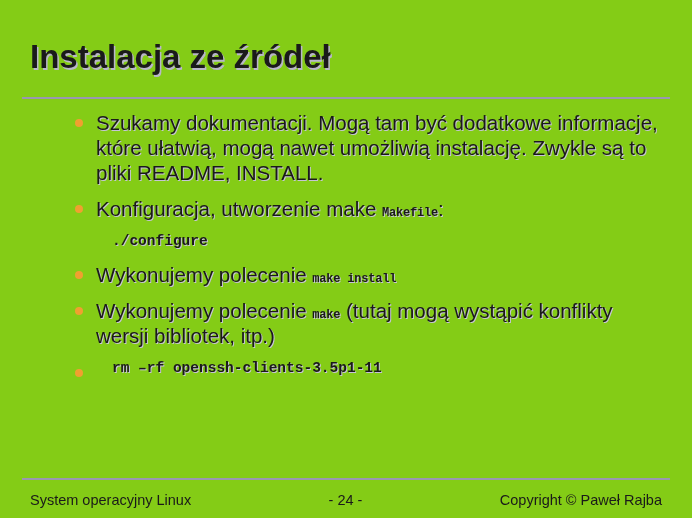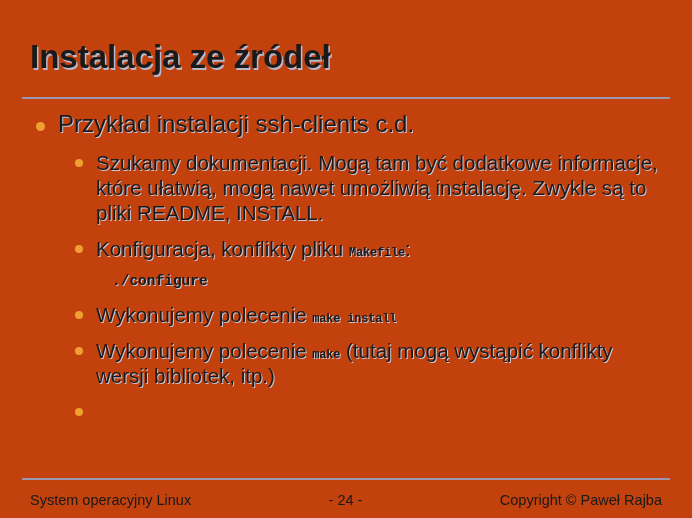--- a/index.html
+++ b/index.html
@@ -11,21 +11,21 @@
     height: 518px;
     background: #eceafa;
     font-family: "Liberation Sans", sans-serif;
     overflow: hidden;
   }
   .slide {
     position: relative;
     width: 692px;
     height: 518px;
     box-sizing: border-box;
-    background: #c2410c;
+    background: #84cc16;
   }
   .title {
     position: absolute;
     left: 30px;
     top: 38px;
     font-size: 33px;
     font-weight: bold;
     color: #1a1a1a;
     letter-spacing: 0px;
     text-shadow: 1.5px 1.5px 0px #b9b7c9;
@@ -125,50 +125,47 @@
 </head>
 <body>
 
 <div class="slide">
 
   <div class="title">Instalacja ze źródeł</div>
   <div class="title-rule"></div>
 
   <div class="content">
 
-    <div class="l1">
-      <span class="bullet"></span>
-      <span>Przykład instalacji ssh-clients c.d.</span>
-    </div>
 
     <div class="sub">
 
       <div class="l2">
         <span class="bullet"></span>
         <span>Szukamy dokumentacji. Mogą tam być dodatkowe informacje, które ułatwią, mogą nawet umożliwią instalację. Zwykle są to pliki README, INSTALL.</span>
       </div>
 
       <div class="l2">
         <span class="bullet"></span>
-        <span>Konfiguracja, konflikty pliku </span><span class="mono">Makefile</span><span>:</span>
+        <span>Konfiguracja, utworzenie make </span><span class="mono">Makefile</span><span>:</span>
         <div class="code-line">./configure</div>
       </div>
 
       <div class="l2">
         <span class="bullet"></span>
         <span>Wykonujemy polecenie </span><span class="mono">make install</span>
       </div>
 
       <div class="l2">
         <span class="bullet"></span>
         <span>Wykonujemy polecenie </span><span class="mono">make</span><span> (tutaj mogą wystąpić konflikty wersji bibliotek, itp.)</span>
       </div>
 
       <div class="l2">
         <span class="bullet"></span>
+        <div class="code-line">rm –rf openssh-clients-3.5p1-11</div>
       </div>
 
     </div>
   </div>
 
   <div class="footer-rule"></div>
   <div class="footer">
     <div class="footer-left">System operacyjny Linux</div>
     <div class="footer-center">- 24 -</div>
     <div class="footer-right">Copyright © Paweł Rajba</div>

